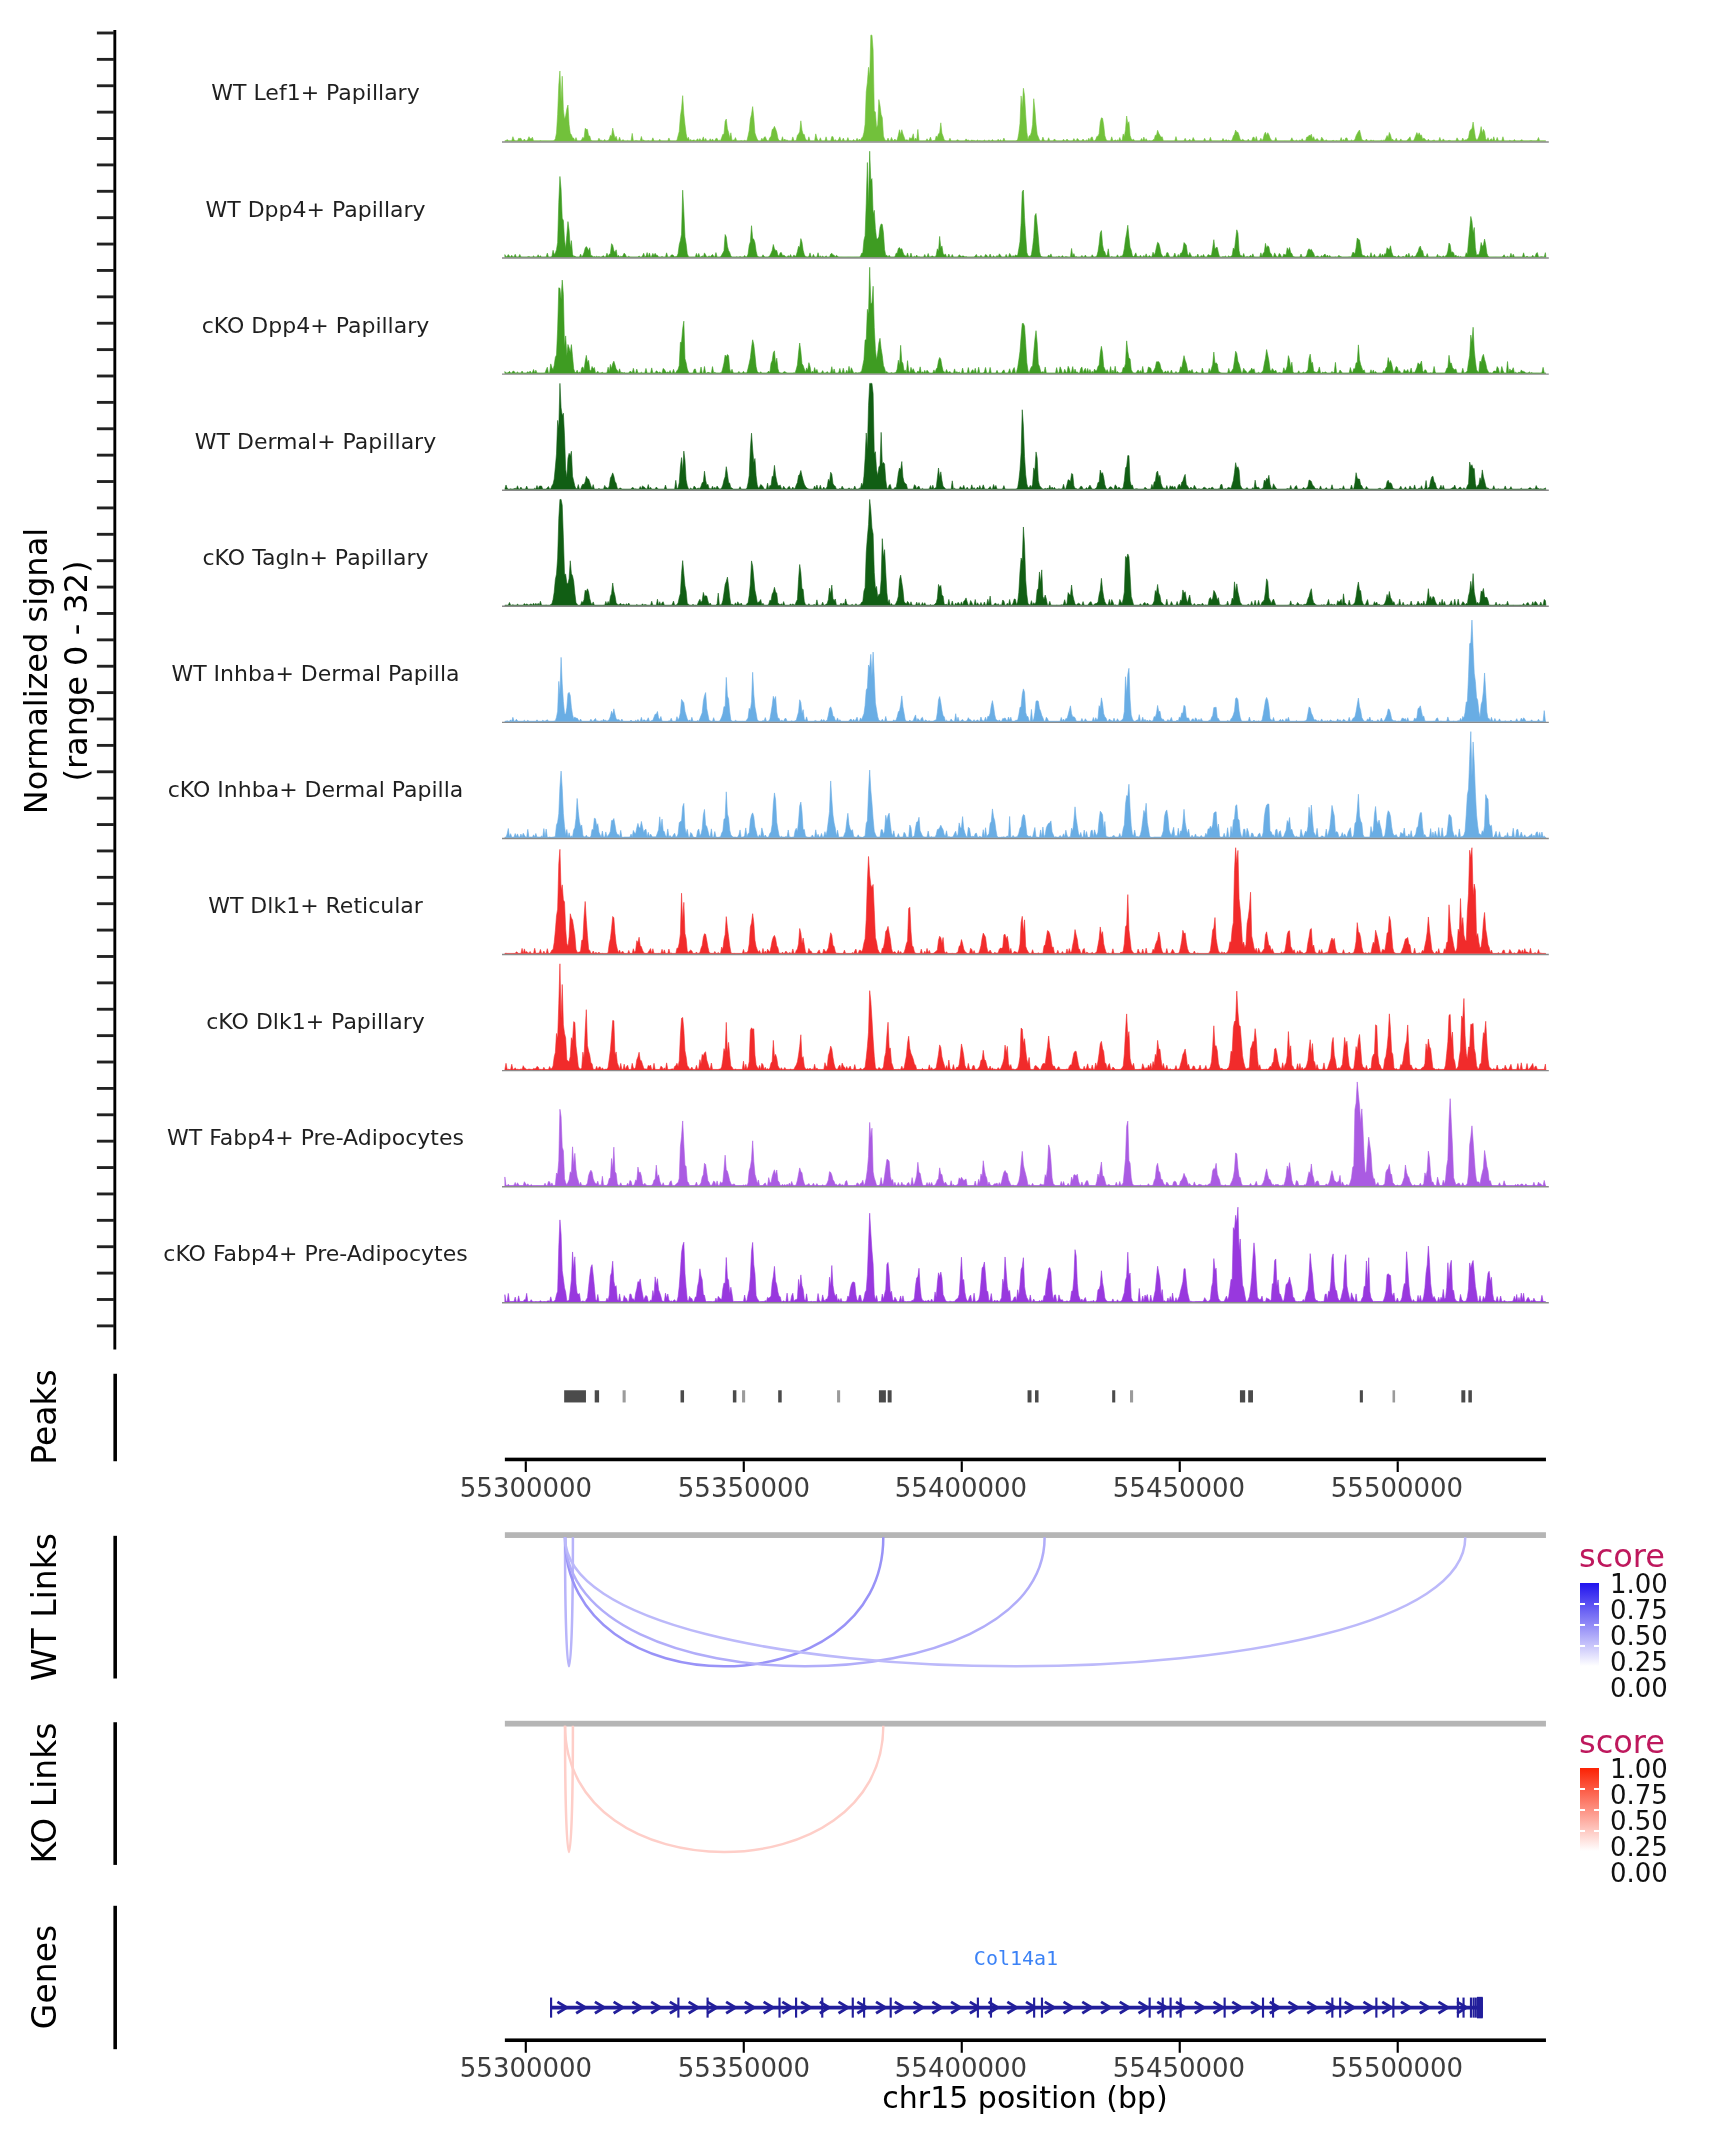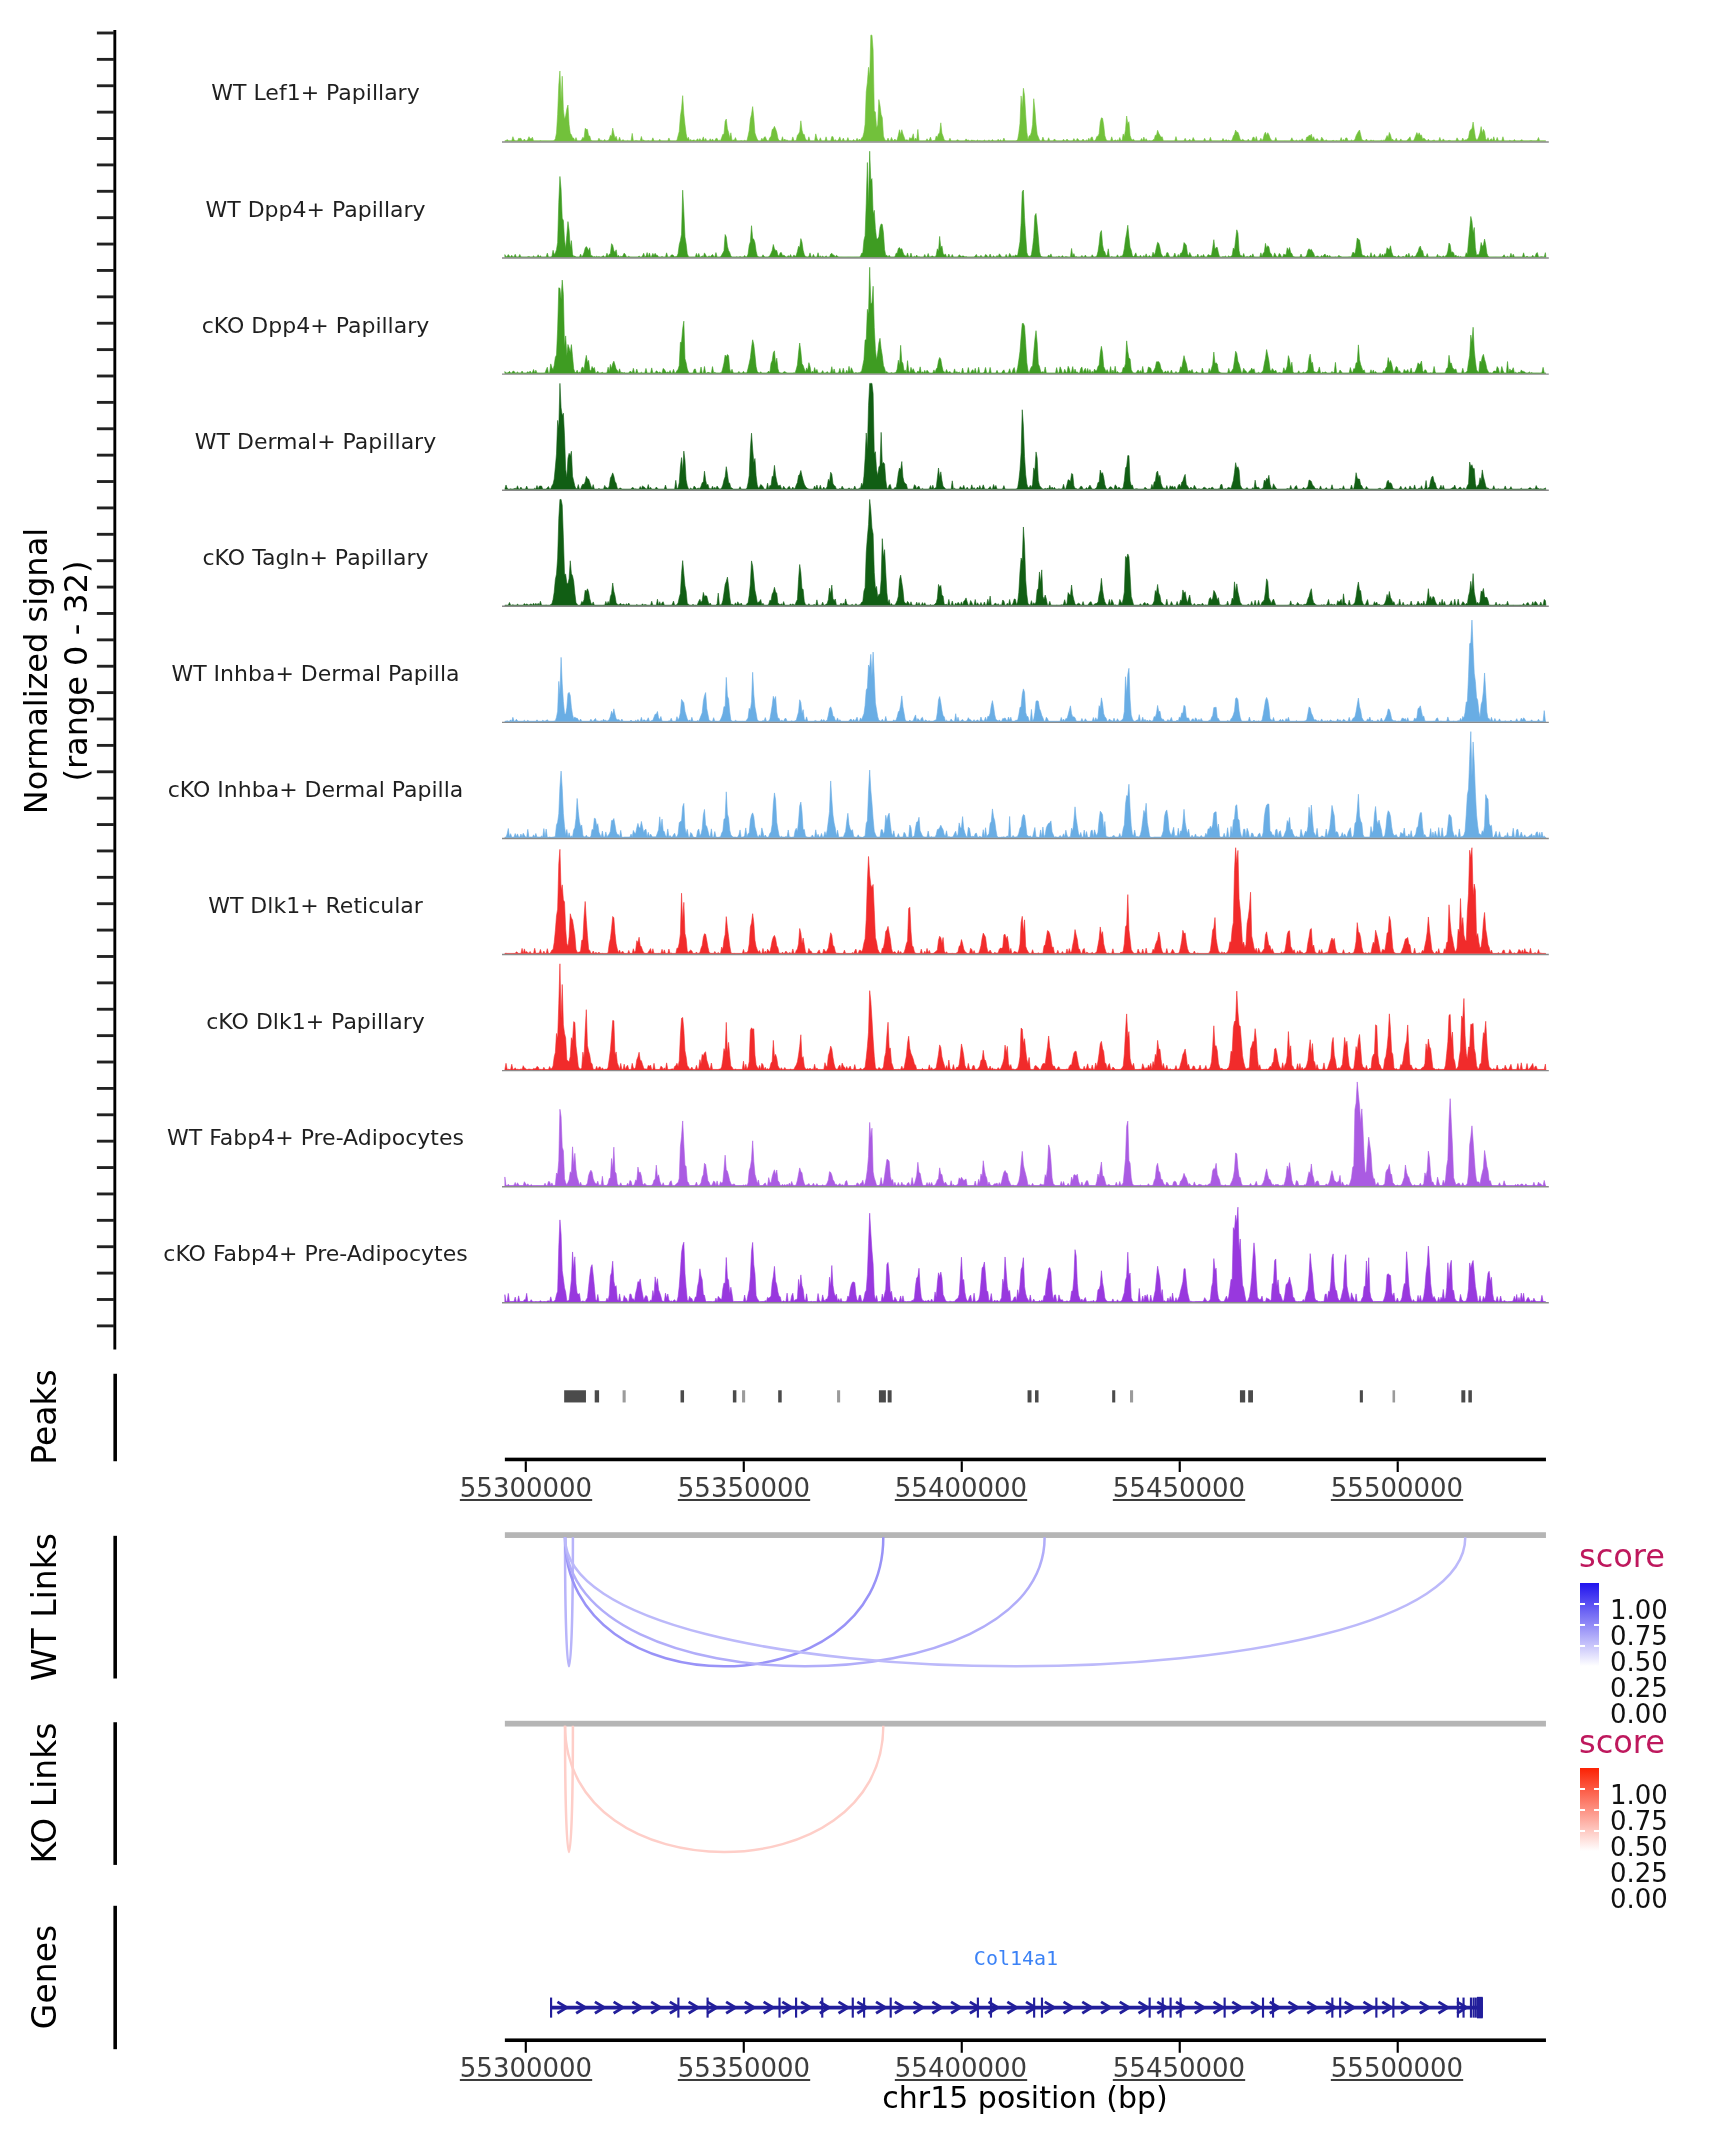--- a/index.html
+++ b/index.html
@@ -9,36 +9,36 @@
   .tracklab{position:absolute;left:122px;width:387px;text-align:center;
             font-size:22px;color:#1f1f1f;transform:translateY(-50%);white-space:nowrap;}
   .ylab{position:absolute;left:56px;top:671px;transform:translate(-50%,-50%) rotate(-90deg);
         font-size:32px;color:#000;text-align:center;line-height:1.25;white-space:nowrap;}
   .seclab{position:absolute;left:44px;transform:translate(-50%,-50%) rotate(-90deg);
           font-size:33px;color:#000;white-space:nowrap;}
   #seclab-peaks{top:1417px;}
   #seclab-wt{top:1607px;}
   #seclab-ko{top:1793px;}
   #seclab-genes{top:1977px;}
-  .xtl{position:absolute;transform:translateX(-50%);font-size:26px;color:#3d3d3d;white-space:nowrap;text-decoration:underline;}
+  .xtl{position:absolute;transform:translateX(-50%);font-size:26px;color:#3d3d3d;white-space:nowrap;}
   #xticks-top .xtl{top:1473px;}
   #xticks-bottom .xtl{top:2053px;}
   .xlabel{position:absolute;left:1025px;top:2080px;transform:translateX(-50%);
           font-size:30px;color:#000;white-space:nowrap;}
   .genename{position:absolute;left:1016px;top:1946px;transform:translateX(-50%);
             font-size:20px;color:#3b82f6;font-family:"DejaVu Sans Mono","Liberation Mono",monospace;}
   .legend-title{position:absolute;left:1579px;font-size:32px;color:#be185d;text-align:center;}
   #ltitle-wt{top:1537px;}
   #ltitle-ko{top:1723px;}
   .legend-bar{position:absolute;left:1580px;width:18.6px;height:83px;}
   #lbar-wt{top:1583px;}
   #lbar-ko{top:1768px;}
   .legend-notch{position:absolute;width:5px;height:2.2px;background:#fff;}
   .legend-ticks{position:absolute;left:1610px;height:108px;display:flex;
-                flex-direction:column;justify-content:space-between;margin-top:26px;}
+                flex-direction:column;justify-content:space-between;}
   #lticks-wt{top:1571px;}
   #lticks-ko{top:1756px;}
   .legend-ticks span{font-size:26px;color:#111;line-height:1;}
 </style>
 </head>
 <body>
 
 <div class="fig">
   <svg id="plot" width="1721" height="2151" viewBox="0 0 2400 3000">
       <g>

